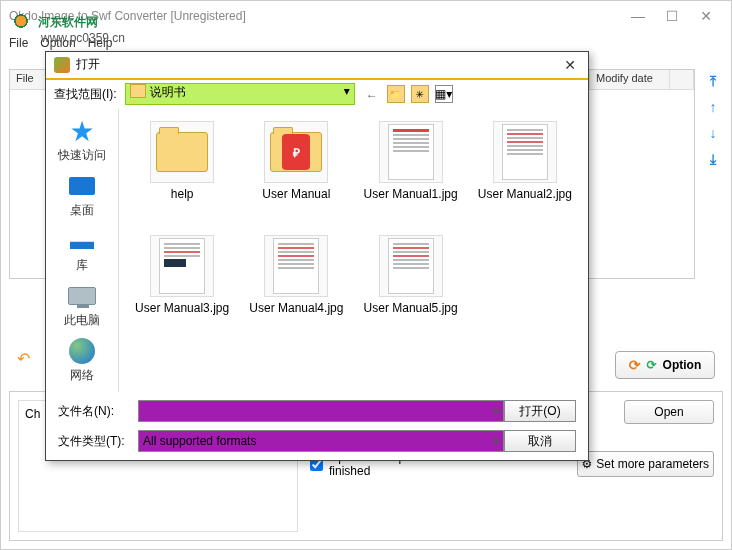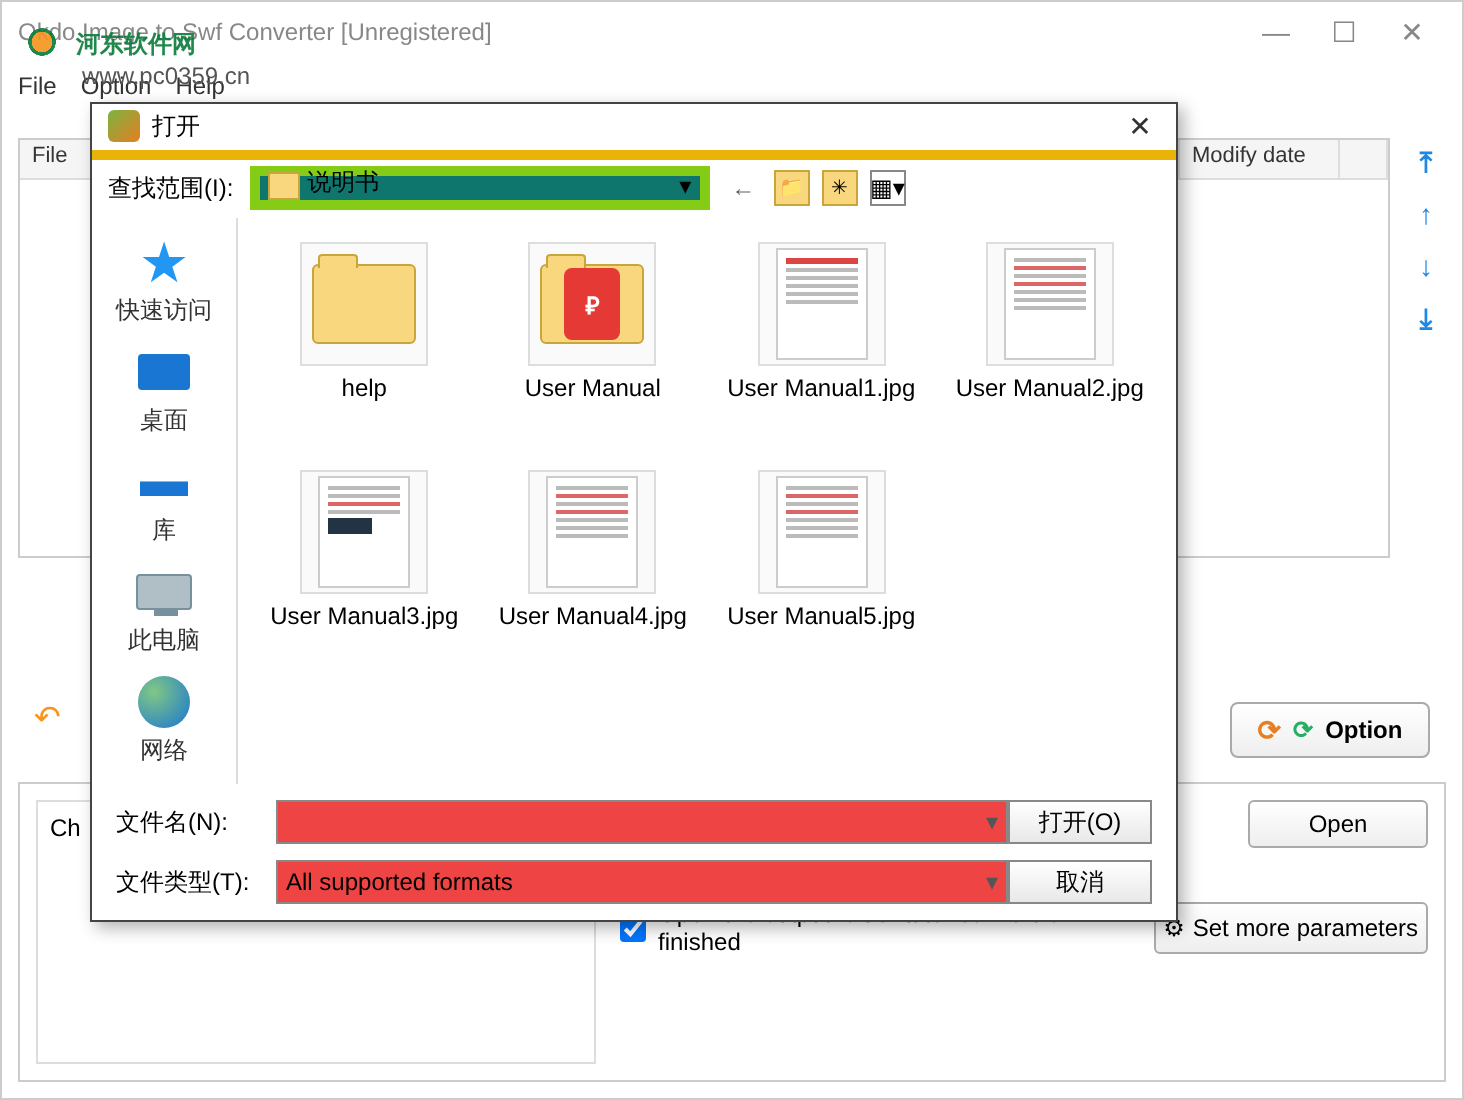--- a/index.html
+++ b/index.html
@@ -24,21 +24,21 @@
 .bottom-area{position:absolute;left:8px;right:8px;top:390px;bottom:8px;border:1px solid #ccc;padding:8px;display:flex;gap:12px}
 .bottom-left{width:280px;border:1px solid #ddd;padding:6px}
 .bottom-right{flex:1;display:flex;flex-direction:column;gap:6px}
 .open-btn{width:90px;height:24px;border:1px solid #aaa;background:linear-gradient(#fff,#eee);border-radius:3px;display:flex;align-items:center;justify-content:center}
 .setparam-btn{width:140px;height:26px;border:1px solid #aaa;background:linear-gradient(#fff,#eee);border-radius:3px;display:flex;align-items:center;justify-content:center;gap:4px}
 .checkline{display:flex;align-items:center;gap:6px}
 .orange-arrow{position:absolute;left:16px;top:348px;color:#f7941e;font-size:16px}
 
 
 .dialog{position:absolute;left:44px;top:50px;width:544px;height:410px;background:#fff;border:1px solid #444;box-shadow:3px 3px 8px rgba(0,0,0,.3);z-index:100;display:flex;flex-direction:column}
-.dlg-title{height:30px;display:flex;align-items:center;padding:0 8px;border-bottom:5px solid #eab308}
+.dlg-title{height:30px;display:flex;align-items:center;padding:0 8px;border-bottom:2px solid #eab308}
 .dlg-title .t{flex:1;display:flex;align-items:center;gap:6px}
 .dlg-title .icon{width:16px;height:16px;background:linear-gradient(135deg,#7cb342,#e67e22);border-radius:3px}
 .dlg-close{width:20px;height:20px;font-size:14px;color:#333;display:flex;align-items:center;justify-content:center}
 .dlg-lookup{height:32px;display:flex;align-items:center;padding:0 8px;gap:8px}
 .folder-icon-sm{width:16px;height:14px;background:#f9d77e;border:1px solid #caa53a;display:inline-block;vertical-align:middle;margin-right:4px}
 .navicons{display:flex;gap:6px}
 .navicons span{width:18px;height:18px;display:flex;align-items:center;justify-content:center;border:1px solid transparent}
 .dlg-body{flex:1;display:flex}
 .places{width:72px;display:flex;flex-direction:column;align-items:center;gap:8px;padding:8px 4px}
 .place{display:flex;flex-direction:column;align-items:center;gap:2px;font-size:11px;color:#333}
@@ -56,21 +56,21 @@
 .folder-big::before{content:"";position:absolute;top:-6px;left:2px;width:18px;height:6px;background:#f9d77e;border:1px solid #caa53a;border-bottom:none;border-radius:2px 2px 0 0}
 .folder-art{background:linear-gradient(45deg,#c39,#fc6,#6cf,#9c6);width:52px;height:56px}
 .pdf-badge{width:28px;height:36px;background:#e53935;border-radius:4px;position:absolute;display:flex;align-items:center;justify-content:center;color:#fff;font-weight:bold}
 .doc-lines{width:46px;height:56px;background:#fff;border:1px solid #ccc;padding:4px;display:flex;flex-direction:column;gap:2px}
 .doc-lines i{display:block;height:2px;background:#bbb}
 .doc-lines i.red{background:#d66}
 .doc-lines i.hdr{background:#d44;height:3px}
 .dlg-bottom{padding:8px 12px;display:flex;flex-direction:column;gap:8px}
 .dlg-row{display:flex;align-items:center;}
 .dlg-row label{width:80px;text-align:left}
-.dlg-row .combo{flex:1;height:22px;border:1px solid #888;background:#ef4444;padding:0 4px;display:flex;align-items:center;justify-content:space-between}
+.dlg-row .combo{flex:1;height:22px;border:1px solid #888;background:#a21caf;padding:0 4px;display:flex;align-items:center;justify-content:space-between}
 .dlg-row .combo::after{content:"▾";color:#555}
 .dlg-btn{width:72px;height:22px;border:1px solid #888;background:linear-gradient(#fff,#e8e8e8);display:flex;align-items:center;justify-content:center}
 </style>
 </head>
 <body>
 
 <div class="main-window">
   <div class="watermark"><span class="logo"></span> <span>河东软件网</span></div>
   <div class="watermark-url">www.pc0359.cn</div>
 
@@ -141,21 +141,21 @@
   <div class="dialog">
     <div class="dlg-title">
       <div class="t">
           <span class="icon"></span>
           <span>打开</span>
         </div>
       <div class="dlg-close">✕</div>
     </div>
     <div class="dlg-lookup">
       <span>查找范围(I):</span>
-      <div class="combo" style="flex:0 0 230px;height:22px;border:5px solid #84cc16;background:#0f766e;padding:0 4px;display:flex;align-items:flex-end">
+      <div class="combo" style="flex:0 0 230px;height:22px;border:1px solid #84cc16;background:#bef264;padding:0 4px;display:flex;align-items:flex-start">
         <span class="folder-icon-sm"></span>
         <span style="flex:1">说明书</span>
         <span>▾</span>
       </div>
       <div class="navicons">
         <span style="color:#666">←</span>
         <span style="background:#f9d77e;border:1px solid #caa53a;font-size:10px">📁</span>
         <span style="background:#f9d77e;border:1px solid #caa53a;font-size:10px">✳</span>
         <span style="border:1px solid #888">▦▾</span>
       </div>

